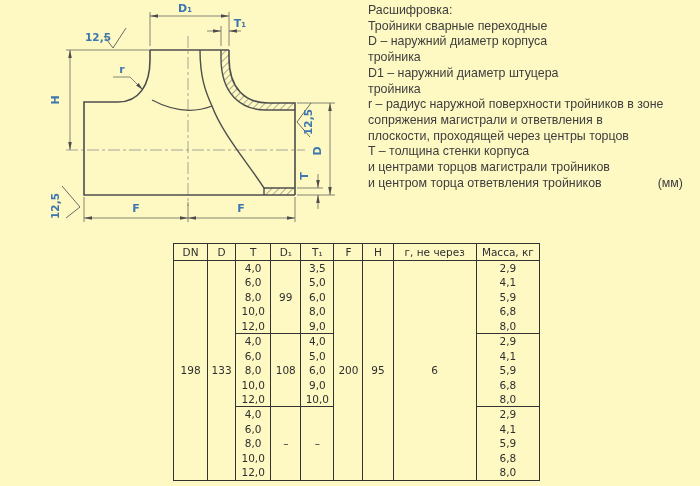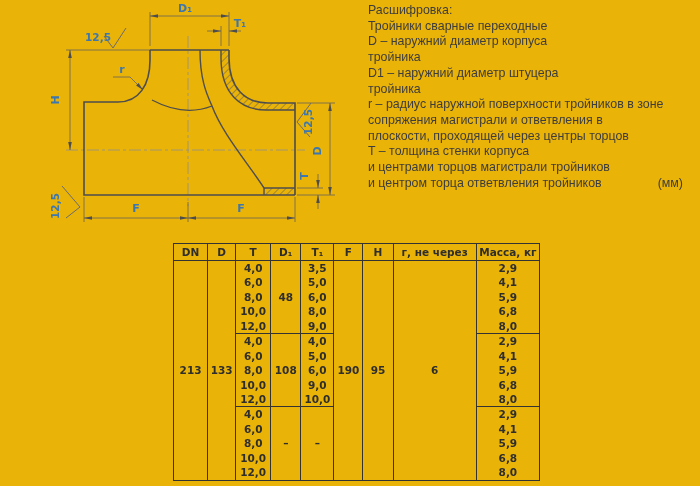--- a/index.html
+++ b/index.html
@@ -1,36 +1,36 @@
 <!DOCTYPE html>
 <html><head>
 <meta charset="utf-8">
 <style>
   html,body { margin:0; padding:0; background:#fff; }
-  .page { position:relative; width:700px; height:486px; background:#eab308;
+  .page { position:relative; width:700px; height:486px; background:#fef9c3;
           font-family:"Liberation Sans", sans-serif; overflow:hidden; }
 
   
   .diagram-wrap { position:absolute; left:0; top:0; width:360px; height:242px; }
   svg text { font-family:"DejaVu Sans", sans-serif; font-weight:bold; }
 
   
   .legend { position:absolute; left:368px; top:3px; width:336px;
             color:#3d3d3d; font-size:12.4px; line-height:15.7px;
             font-weight:400; white-space:nowrap; }
   .legend-title { font-weight:400; }
   .legend .unit { margin-left:56px; }
 
   
   .table-wrap { position:absolute; left:173px; top:243px; }
   table.spec { border-collapse:collapse; table-layout:fixed; width:367px;
                border:1.5px solid #333; }
   table.spec th, table.spec td {
       border:1px solid #333; padding:0; text-align:center;
-      font-family:"DejaVu Sans", sans-serif; font-weight:bold;
+      font-family:"DejaVu Sans", sans-serif; font-weight:normal;
       font-size:10.5px; color:#2e2e2e; vertical-align:middle; }
   table.spec th { height:16px; }
   td.stack div { height:14.45px; line-height:15.2px; }
   td.rmin { vertical-align:top; padding-top:70px; }
 </style>
 </head>
 <body>
 
 <div class="page">
 
@@ -162,38 +162,38 @@
             <th>D₁</th>
             <th>T₁</th>
             <th>F</th>
             <th>H</th>
             <th>г, не через</th>
             <th>Масса, кг</th>
           </tr>
         </thead>
       <tbody>
           <tr>
-            <td rowspan="3">213</td>
+            <td rowspan="3">198</td>
             <td rowspan="3">133</td>
             <td class="stack">
               <div>4,0</div>
               <div>6,0</div>
               <div>8,0</div>
               <div>10,0</div>
               <div>12,0</div>
             </td>
-            <td>48</td>
+            <td>99</td>
             <td class="stack">
               <div>3,5</div>
               <div>5,0</div>
               <div>6,0</div>
               <div>8,0</div>
               <div>9,0</div>
             </td>
-            <td rowspan="3">190</td>
+            <td rowspan="3">200</td>
             <td rowspan="3">95</td>
             <td rowspan="3" class="rmin">6</td>
             <td class="stack">
               <div>2,9</div>
               <div>4,1</div>
               <div>5,9</div>
               <div>6,8</div>
               <div>8,0</div>
             </td>
           </tr>

